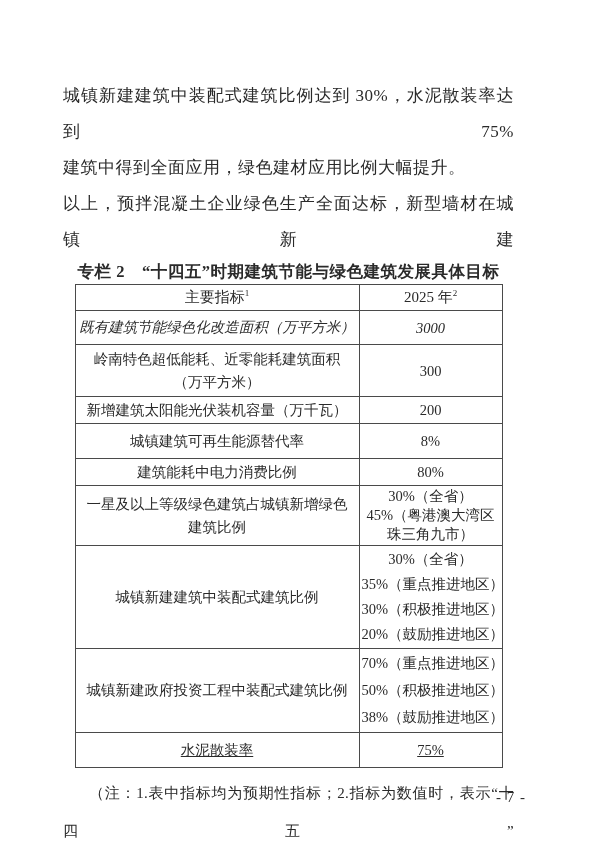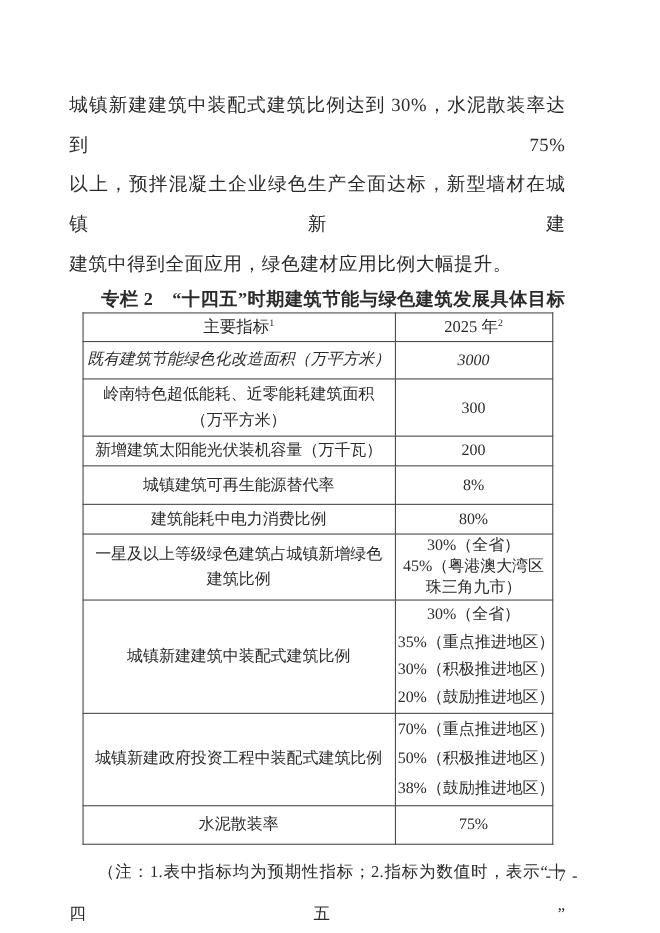--- a/index.html
+++ b/index.html
@@ -32,21 +32,21 @@
     white-space: normal;
     text-align: justify;
     text-align-last: justify;
     text-justify: inter-character;
   }
   
   .table-title {
     margin-top: 3px;
     font-size: 16.5px;
     font-weight: bold;
-    text-align: right;
+    text-align: center;
     line-height: 21px;
     letter-spacing: 0.5px;
   }
   
   table.goals {
     width: 427px;
     margin: 2px auto 0 auto;
     border-collapse: collapse;
     table-layout: fixed;
   }
@@ -70,21 +70,21 @@
   .cell.ind .line { line-height: 23px; }
   .cell.val .line { line-height: 24px; }
   tr.r0 { height: 34px; font-style: italic; }
   tr.r1 { height: 52px; font-family: Liberation Serif, serif; }
   tr.r2 { height: 23px; }
   tr.r3 { height: 35px; }
   tr.r4 { height: 24px; }
   tr.r5 { height: 59px; }
   tr.r6 { height: 101px; }
   tr.r7 { height: 81px; }
-  tr.r8 { height: 35px; }
+  tr.r8 { height: 35px; text-decoration: underline; }
   tr.r5 .cell.val .line { line-height: 19px; }
   tr.r6 .cell.val .line { line-height: 25px; }
   tr.r7 .cell.val .line { line-height: 27px; }
   
   .note { margin-top: 6px; }
   .note-line {
     font-size: 15px;
     line-height: 38px;
     letter-spacing: 0.3px;
   }
@@ -103,22 +103,22 @@
     letter-spacing: 1px;
   }
 </style>
 </head>
 <body>
 
 <div class="page">
 
   <div class="body-paragraph">
     <div class="para-line jl">城镇新建建筑中装配式建筑比例达到 30%，水泥散装率达到 75%</div>
+    <div class="para-line">建筑中得到全面应用，绿色建材应用比例大幅提升。</div>
     <div class="para-line jl">以上，预拌混凝土企业绿色生产全面达标，新型墙材在城镇新建</div>
-    <div class="para-line">建筑中得到全面应用，绿色建材应用比例大幅提升。</div>
   </div>
 
   <div class="table-title">专栏 2　“十四五”时期建筑节能与绿色建筑发展具体目标</div>
 
   <table class="goals">
     <colgroup>
       <col class="c-ind">
       <col class="c-val">
     </colgroup>
     <thead>

